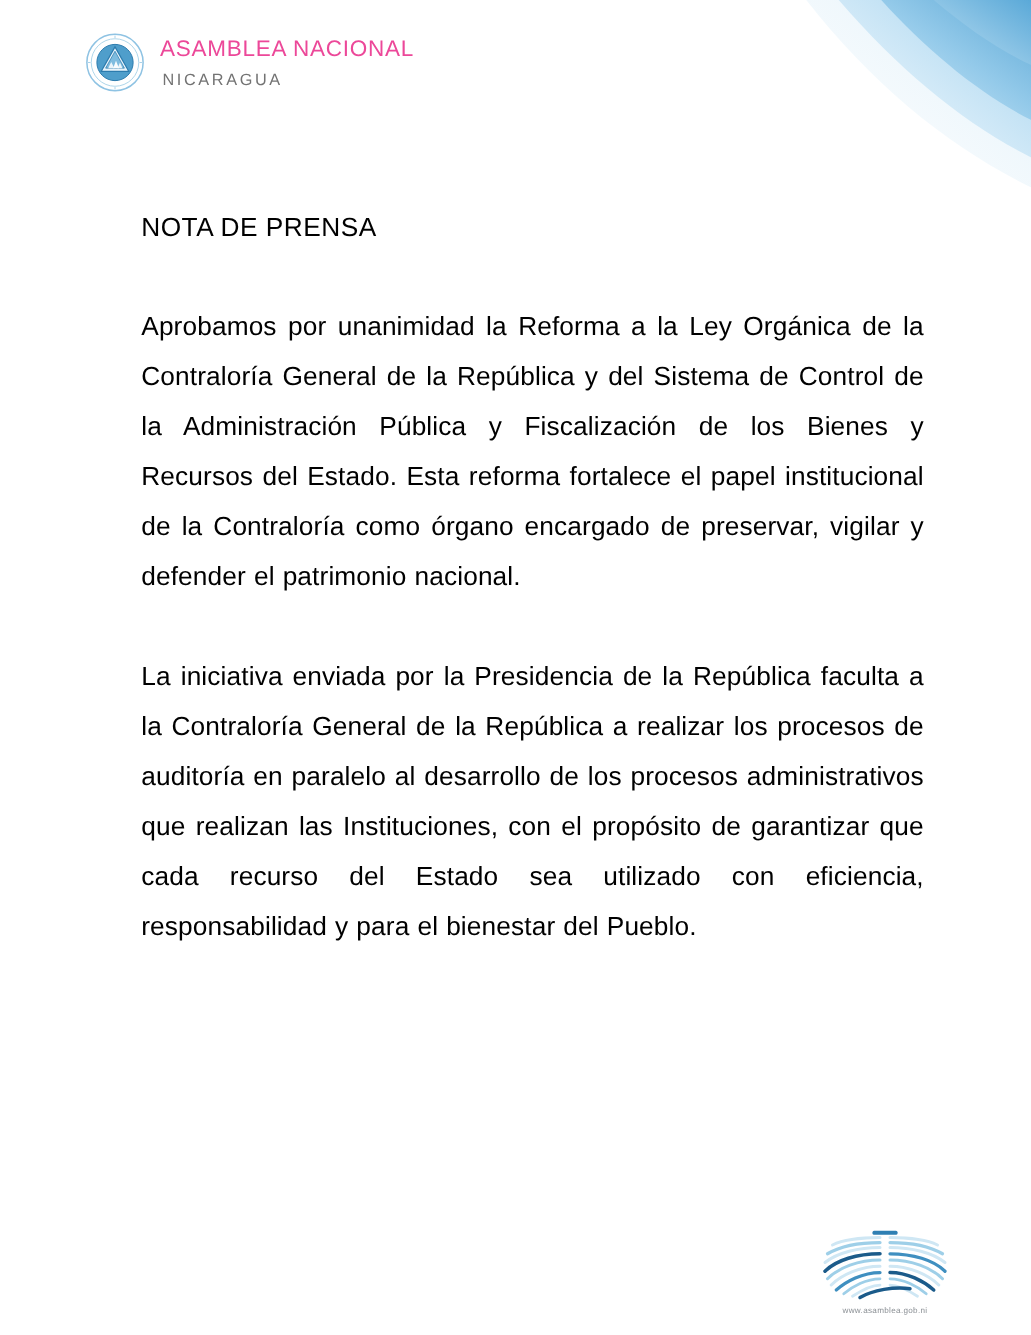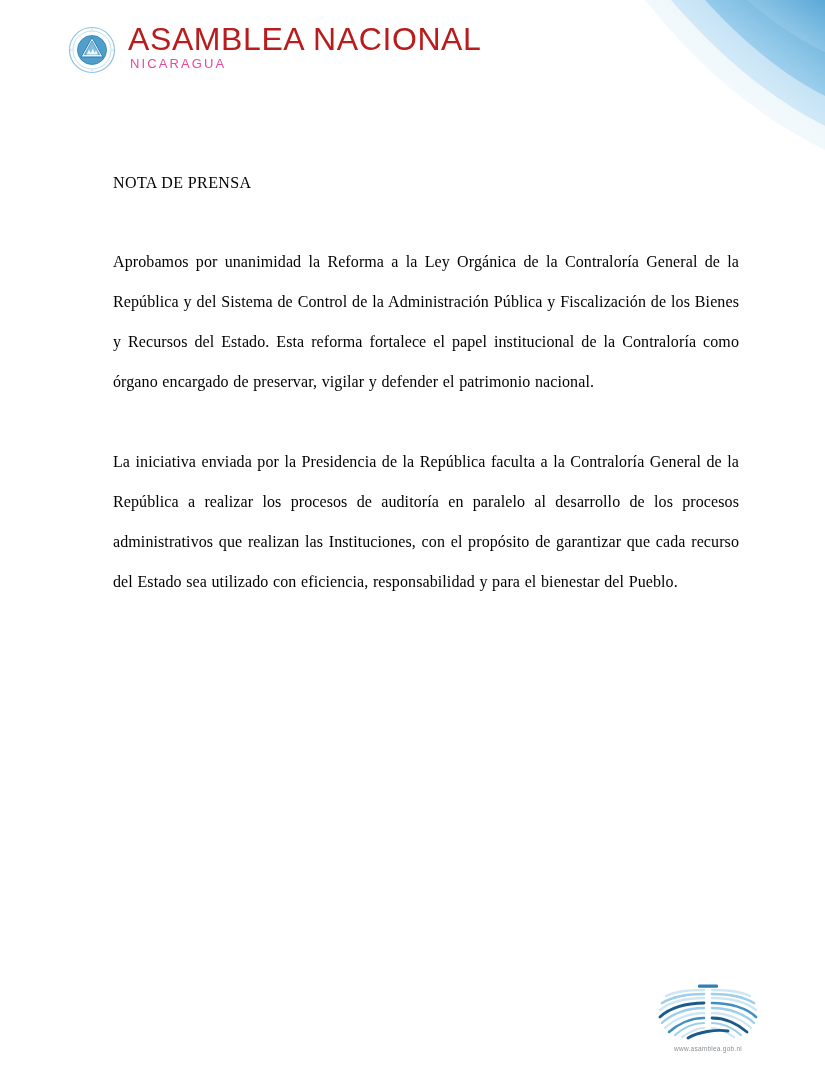--- a/index.html
+++ b/index.html
@@ -47,50 +47,50 @@
   }
   .seal svg { display:block; width:48px; height:48px; }
   .wordmark {
     margin-left: 12px;
     display: flex;
     flex-direction: column;
     justify-content: flex-start;
   }
   .wordmark-main {
     font-family: "Liberation Sans", sans-serif;
-    font-size: 32px;
+    font-size: 18px;
     line-height: 30px;
     letter-spacing: 0.6px;
-    color: #b91c1c;
+    color: #ec4899;
     font-weight: 400;
     white-space: nowrap;
   }
   .wordmark-sub {
     font-family: "Liberation Sans", sans-serif;
     font-size: 13px;
     line-height: 16px;
     letter-spacing: 2.1px;
-    color: #ec4899;
+    color: #737373;
     font-weight: 400;
     margin-top: 2px;
     margin-left: 2px;
     white-space: nowrap;
   }
 
   
   .content {
     position: absolute;
     left: 113px;
     top: 163px;
     width: 626px;
   }
   .doc-line,
   .doc-para {
-    font-family: Liberation Serif, serif;
-    font-size: 16px;
+    font-family: Liberation Sans, sans-serif;
+    font-size: 21px;
     line-height: 40px;
     color: #000000;
     margin: 0;
   }
   .title-block { margin-bottom: 0; }
   .doc-line {
     white-space: nowrap;
     letter-spacing: 0.4px;
   }
   .doc-para {

